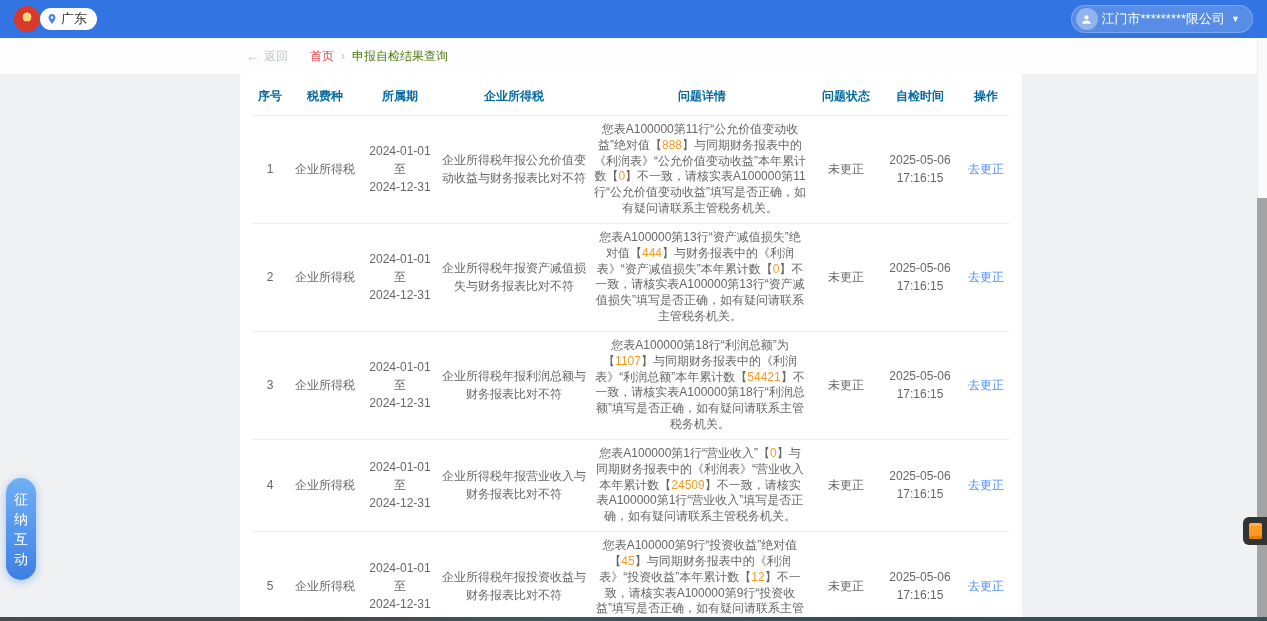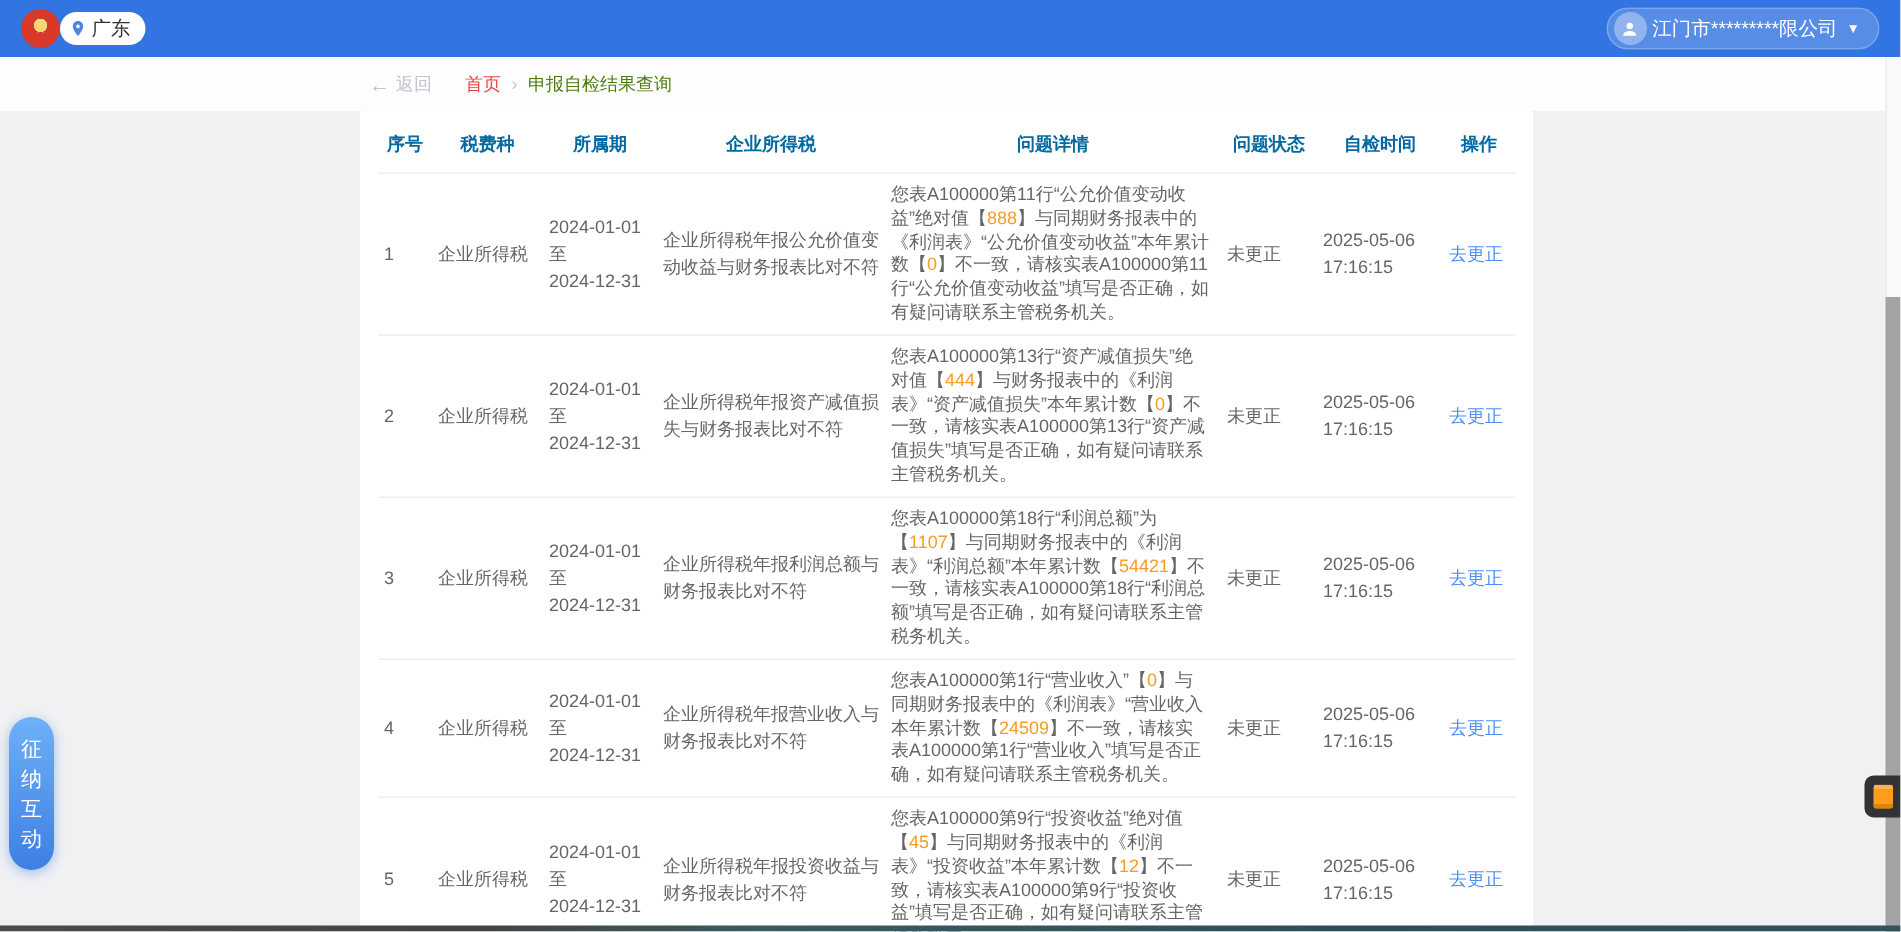--- a/index.html
+++ b/index.html
@@ -31,21 +31,21 @@
   .bc-back .arr { font-size:14px; }
   .bc-home { color:#ef4444; cursor:pointer; }
   .bc-sep { color:#c0c4cc; margin:0 7px; }
   .bc-current { color:#4d7c0f; }
   
   .content { position:relative; }
   .card { margin-left:240px; width:782px; background:#fff; border-radius:2px; padding:2px 12px 8px; }
   table { width:758px; border-collapse:collapse; table-layout:fixed; font-size:12px; }
   th { text-align:center; font-weight:bold; color:#0369a1; padding:12px 4px 10px;
        border-bottom:1px solid #ebeef5; }
-  td { text-align:left; color:#666; padding:6px 4px; border-bottom:1px solid #ebeef5;
+  td { text-align:center; color:#666; padding:6px 4px; border-bottom:1px solid #ebeef5;
        vertical-align:middle; line-height:1.5; }
   td.detail-cell { line-height:1.32; padding-right:8px; }
   .hl { color:var(--hl,#fa9b22); }
   .action-link { color:var(--link,#4f8ef7); text-decoration:none; cursor:pointer;margin-top:20px; }
   
   .left-widget { position:absolute; left:6px; top:478px; width:30px; padding:11px 0;
     background:linear-gradient(180deg,#6fb0f7,#3d7fe3); border-radius:16px; color:#fff;
     font-size:14px; text-align:center; line-height:20px; box-shadow:0 2px 8px rgba(58,127,224,.45);
     cursor:pointer; z-index:6; }
   .scroll-track { position:absolute; right:0; top:38px; bottom:0; width:10px;

